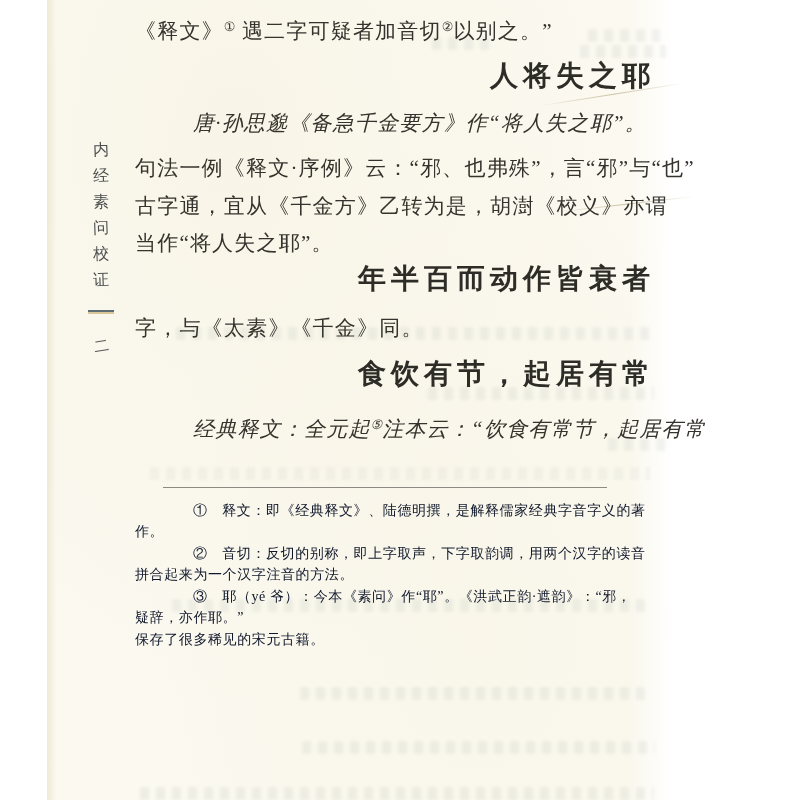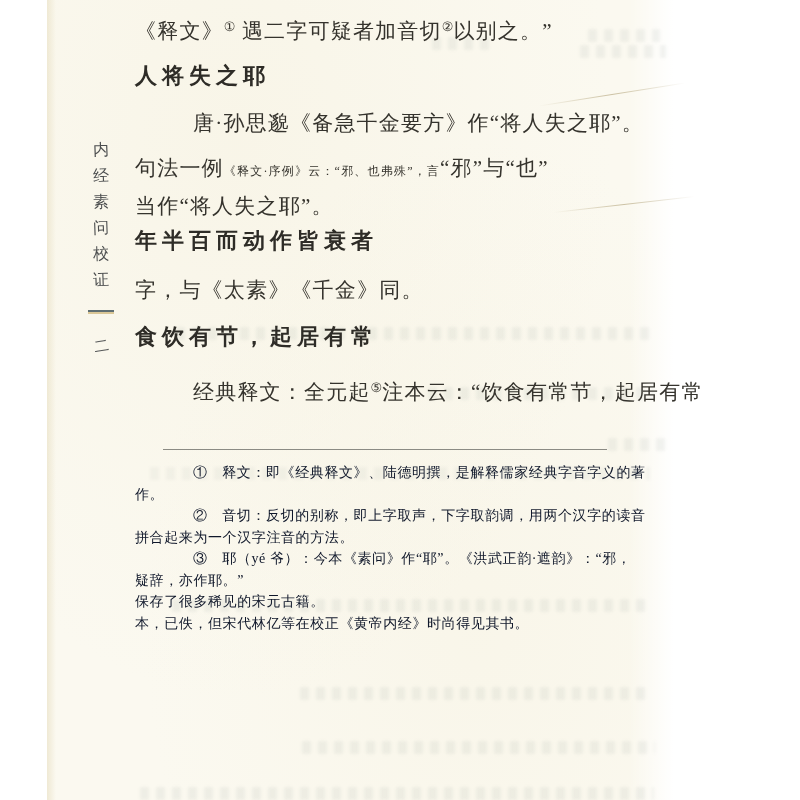--- a/index.html
+++ b/index.html
@@ -46,26 +46,26 @@
     width:26px;height:2px;margin-top:12px;background:#5f6e72;
     box-shadow:0 2px 0 rgba(193,160,82,.55);
   }
   .margin-vol{margin-top:15px;font-size:15px;color:#57595a;transform:rotate(-9deg);}
   
   .text-col{
     position:absolute;left:135px;top:0;width:520px;
     color:#35332d;font-size:21px;
   }
   .line{height:37.5px;line-height:37.5px;letter-spacing:1.2px;white-space:nowrap;}
-  .indent{padding-left:58px;}
-  .small{font-size:12px;}
+  .indent{padding-left:58px;font-style:italic;}
+  .small{font-size:21px;}
   .sup{font-size:13px;vertical-align:7px;letter-spacing:0;}
   .hd{
-    margin:0;height:38px;line-height:38px;text-align:left;
-    font-size:22px;font-weight:bold;letter-spacing:5px;color:#2e2c27;
+    margin:0;height:38px;line-height:38px;text-align:right;
+    font-size:28px;font-weight:bold;letter-spacing:5px;color:#2e2c27;
   }
   .l0{margin-top:8px;}
   .h1{margin-top:11px;}
   .p1{margin-top:10px;}
   .p2{margin-top:8px;}
   .h2{margin-top:-3px;}
   .p3{margin-top:12px;}
   .h3{margin-top:8px;}
   .p4{margin-top:13px;}
   .fnrule{
@@ -115,20 +115,23 @@
     </div>
 
     <div class="hd h1">人将失之耶</div>
 
     <div class="line indent p1">唐·孙思邈《备急千金要方》作“将人失之耶”。</div>
 
     <div class="p2">
       <div class="line">
         <span>句法一例</span><span class="small">《释文·序例》云：“邪、也弗殊”，言</span><span>“邪”与“也”</span>
       </div>
+      <div class="line">
+        <span class="small">古字通，</span><span>宜从《千金方》乙转为是，胡澍《校义》亦谓</span>
+      </div>
       <div class="line">当作“将人失之耶”。</div>
     </div>
 
     <div class="hd h2">年半百而动作皆衰者</div>
 
     <div class="p3">
       <div class="line">字，与《太素》《千金》同。</div>
     </div>
 
     <div class="hd h3">食饮有节，起居有常</div>
@@ -142,17 +145,16 @@
     <div class="fnrule"></div>
 
     <div class="footnotes">
       <div class="fline find">①　释文：即《经典释文》、陆德明撰，是解释儒家经典字音字义的著</div>
       <div class="fline">作。</div>
       <div class="fline find">②　音切：反切的别称，即上字取声，下字取韵调，用两个汉字的读音</div>
       <div class="fline">拼合起来为一个汉字注音的方法。</div>
       <div class="fline find">③　耶（yé 爷）：今本《素问》作“耶”。《洪武正韵·遮韵》：“邪，</div>
       <div class="fline">疑辞，亦作耶。”</div>
       <div class="fline">保存了很多稀见的宋元古籍。</div>
-      <div class="fline">本，已佚，但宋代林亿等在校正《黄帝内经》时尚得见其书。</div>
     </div>
 
   </div>
 </div>
 
 </body></html>

